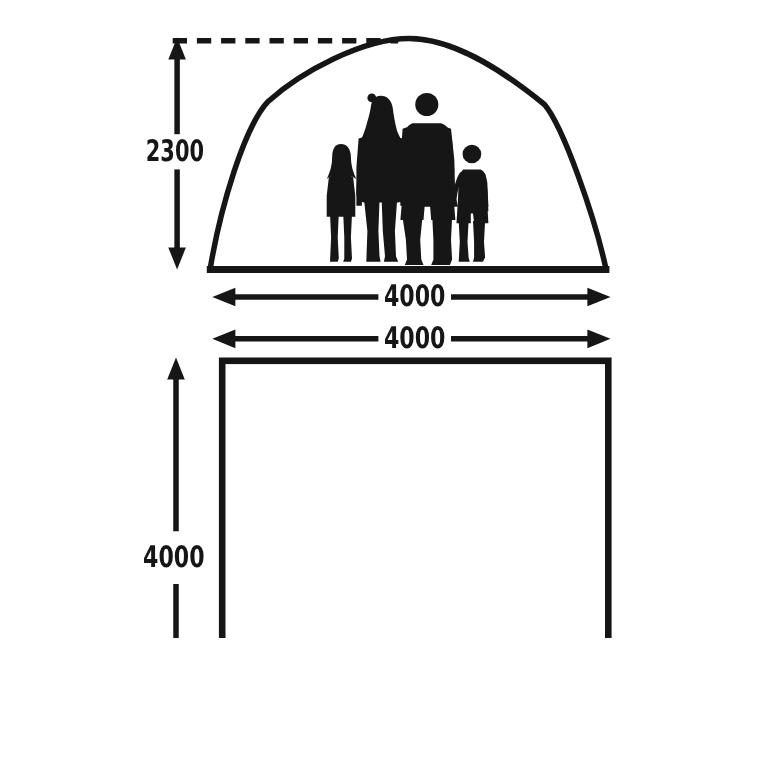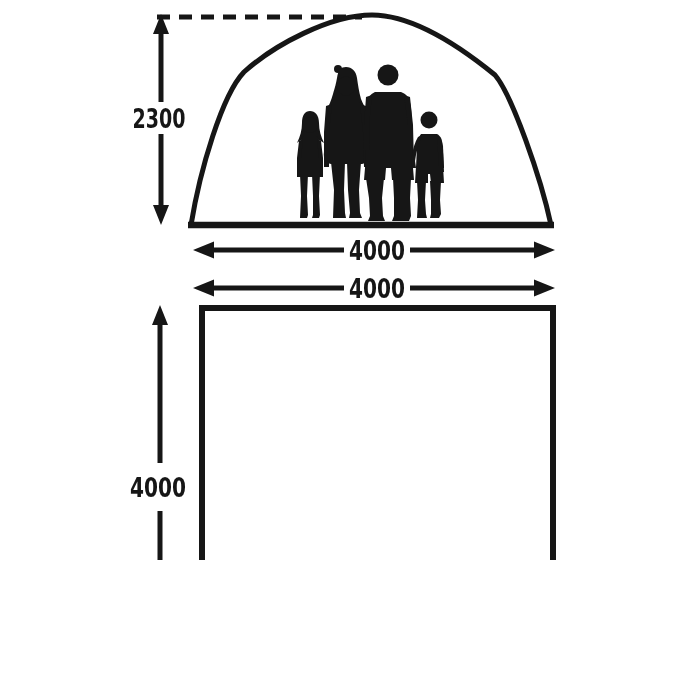--- a/index.html
+++ b/index.html
@@ -3,20 +3,21 @@
 <meta charset="utf-8">
 <style>
   html, body { margin: 0; padding: 0; background: #ffffff; }
   .canvas {
     position: relative;
     width: 700px;
     height: 560px;
     background: #ffffff;
     overflow: hidden;
     font-family: "DejaVu Sans", "Liberation Sans", sans-serif;
+    margin-top: 20px;
   }
   svg { display: block; }
   .dim-label {
     font-family: "DejaVu Sans", "Liberation Sans", sans-serif;
     font-weight: bold;
     font-size: 27px;
     fill: #161616;
   }
   .ink-line { stroke: #161616; fill: none; }
   .ink-fill { fill: #161616; stroke: none; }

